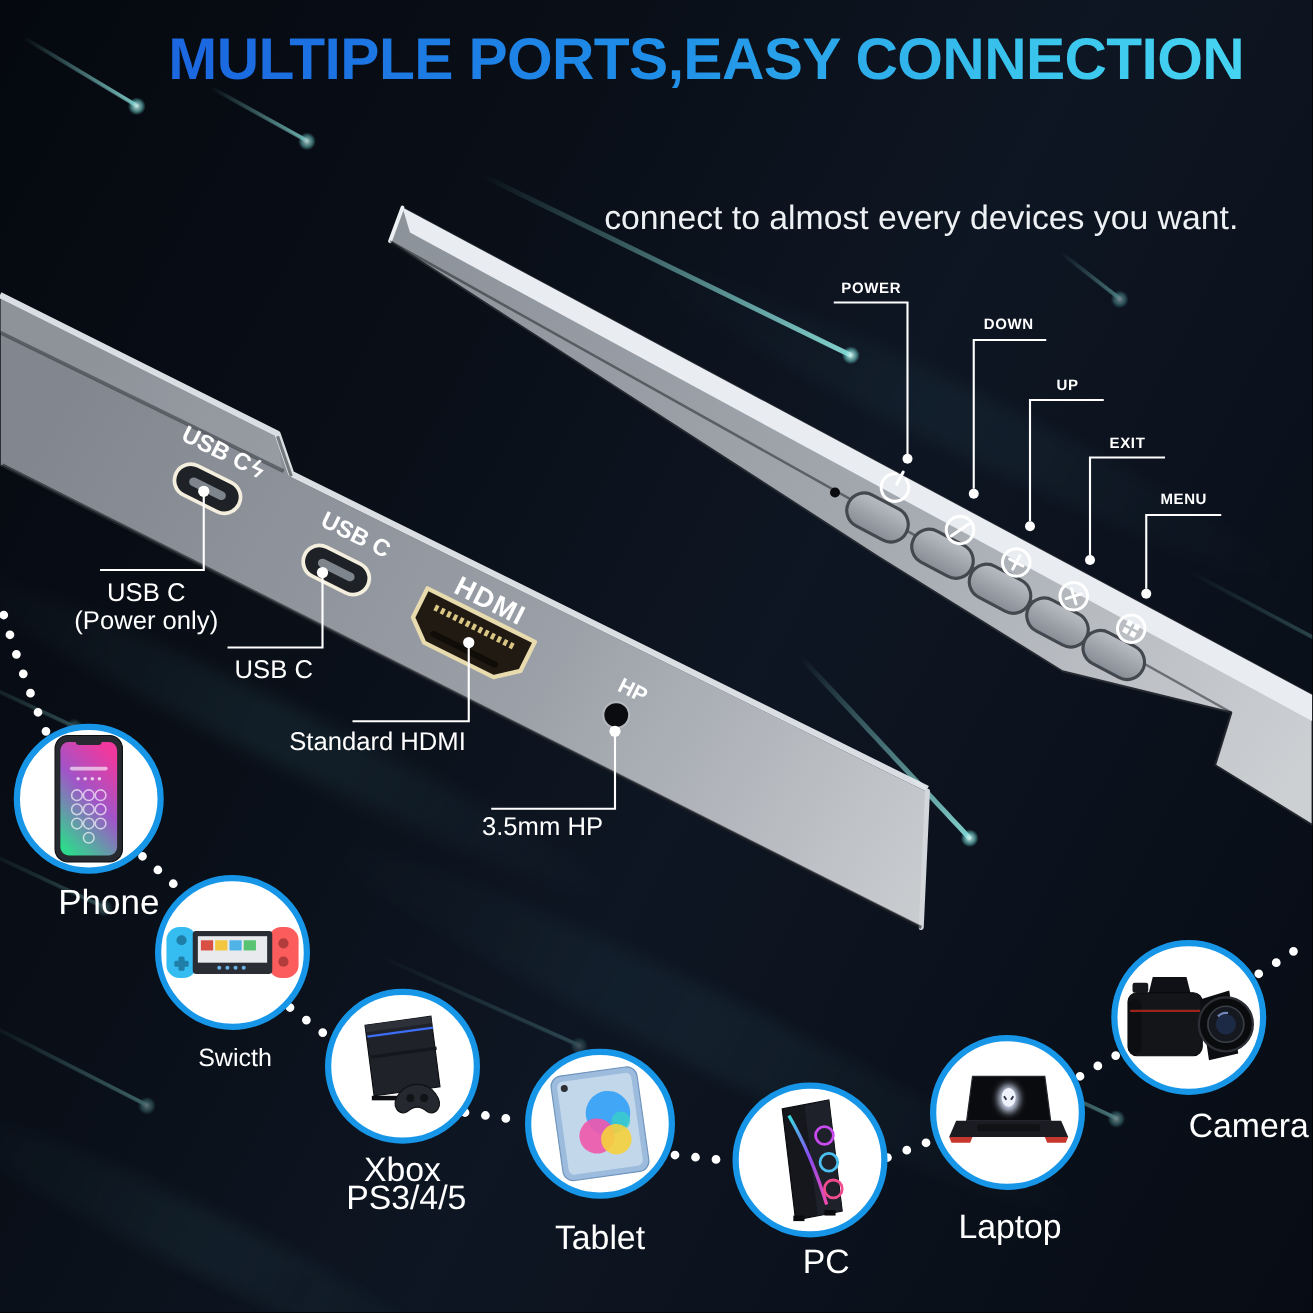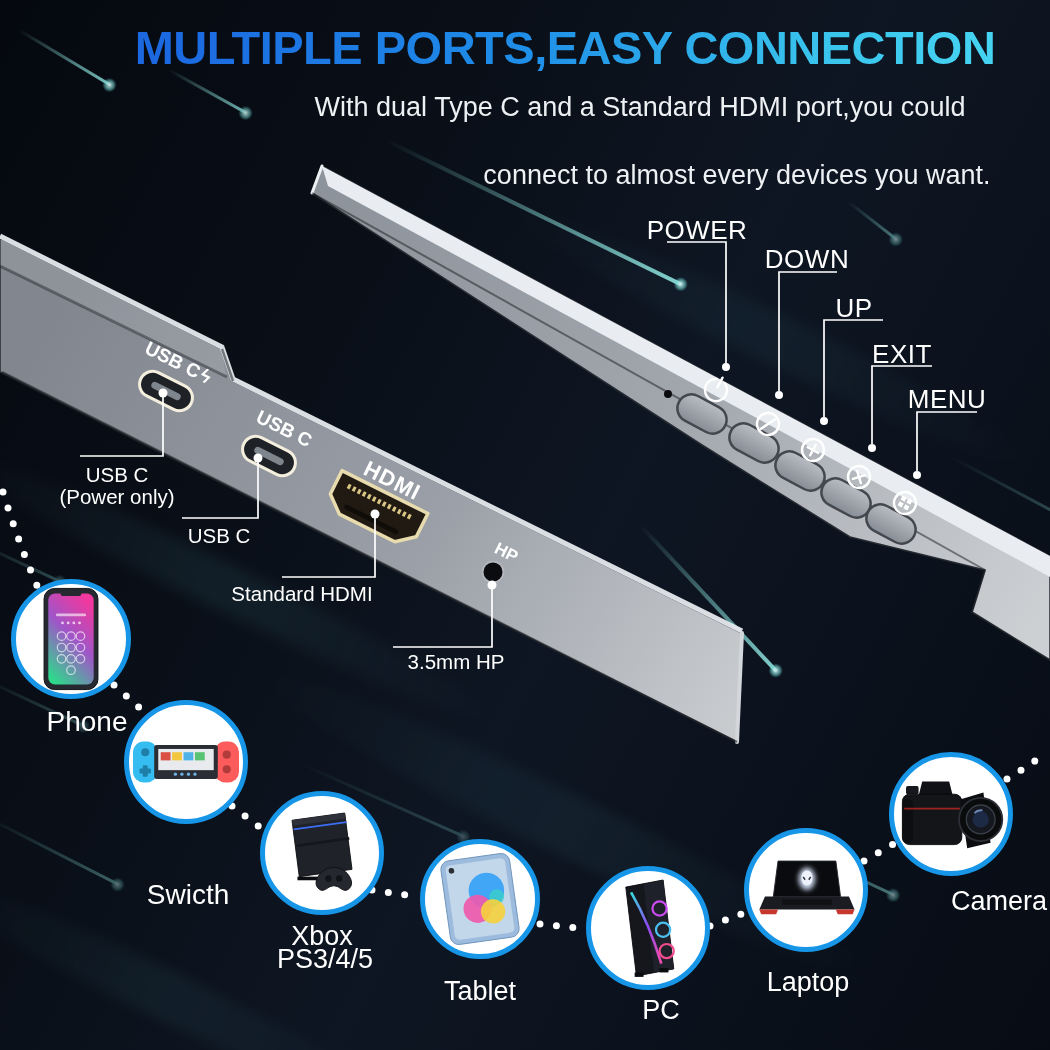--- a/index.html
+++ b/index.html
@@ -13,21 +13,21 @@
     background:linear-gradient(90deg,rgba(120,230,225,0),rgba(150,242,236,.9));filter:blur(.6px);}
   .streak::after{content:"";position:absolute;right:-6px;top:50%;width:14px;height:14px;transform:translateY(-50%);
     border-radius:50%;background:radial-gradient(circle,rgba(225,255,252,.95),rgba(120,230,225,.55) 45%,transparent 72%);}
   
   .title{position:absolute;left:565px;top:47px;transform:translate(-50%,-50%);
     font-size:47px;font-weight:bold;letter-spacing:-.5px;white-space:nowrap;
     background:linear-gradient(90deg,#1b68e0 3%,#1f8ee8 45%,#38c2ec 78%,#46d4f2 100%);
     -webkit-background-clip:text;background-clip:text;color:transparent;}
   .sub{position:absolute;transform:translate(-50%,-50%);color:#eef1f4;font-size:27px;white-space:nowrap;}
   .callout{position:absolute;transform:translate(-50%,-50%);color:#fff;white-space:nowrap;}
-  .btn-label{font-size:26px;font-weight:normal;letter-spacing:.5px;}
+  .btn-label{font-size:12px;font-weight:bold;letter-spacing:.5px;}
   .port-label{font-size:20.5px;}
   .dev-label{font-size:27px;}
   .barlabel{position:absolute;color:#fff;font-weight:bold;white-space:nowrap;
     transform:translate(-50%,-50%) rotate(26.5deg);}
   
   .circle{position:absolute;border-radius:50%;background:#fff;border:5px solid #1796e8;
     box-sizing:border-box;display:flex;align-items:center;justify-content:center;overflow:hidden;}
   svg.overlay{position:absolute;left:0;top:0;}
 </style>
 </head>
@@ -188,33 +188,32 @@
       <path d="M232,806 L262,829"></path>
       <path d="M372,890 L420,897"></path>
       <path d="M540,924 L586,929"></path>
       <path d="M710,926 L744,913"></path>
       <path d="M864,861 L895,843"></path>
       <path d="M1007,779 Q1028,766 1048,752"></path>
     </g>
   </svg>
 
   <div class="title">MULTIPLE PORTS,EASY CONNECTION</div>
-  <div class="sub" style="left:640px;top:107px;">With dual Type C and a Standard HDMI port,you could</div>
   <div class="sub" style="left:737px;top:151px;margin-top:24px;">connect to almost every devices you want.</div>
 
   <div class="barlabel" style="left:178px;top:363px;font-size:19px;"><span>USB C</span><span style="margin-left:2px;">ϟ</span></div>
   <div class="barlabel" style="left:284px;top:429px;font-size:19px;">USB C</div>
   <div class="barlabel" style="left:392px;top:481px;font-size:22px;letter-spacing:1px;">HDMI</div>
   <div class="barlabel" style="left:506px;top:553px;font-size:17px;">HP</div>
 
   <div class="callout port-label" style="left:117px;top:475px;">USB C</div>
   <div class="callout port-label" style="left:117px;top:497px;">(Power only)</div>
   <div class="callout port-label" style="left:219px;top:536px;">USB C</div>
   <div class="callout port-label" style="left:302px;top:594px;">Standard HDMI</div>
-  <div class="callout port-label" style="left:434px;top:662px;margin-left:22px;">3.5mm HP</div>
+  <div class="callout port-label" style="left:434px;top:662px;">3.5mm HP</div>
 
   <div class="callout btn-label" style="left:697px;top:230px;">POWER</div>
   <div class="callout btn-label" style="left:807px;top:259px;">DOWN</div>
   <div class="callout btn-label" style="left:854px;top:308px;">UP</div>
   <div class="callout btn-label" style="left:902px;top:354px;">EXIT</div>
   <div class="callout btn-label" style="left:947px;top:399px;">MENU</div>
 
   <div class="circle" style="left:11px;top:579px;width:120px;height:120px;">
     <svg width="58" height="104" viewBox="0 0 60 110">
       <defs>
@@ -342,21 +341,21 @@
       <line x1="8" y1="40" x2="70" y2="40" stroke="#b3281f" stroke-width="2" opacity=".85"></line>
       <polygon points="70,30 96,22 104,78 78,84" fill="#0c0d10"></polygon>
       <circle cx="93" cy="52" r="24" fill="#0a0b0d" stroke="#2c2f36" stroke-width="2"></circle>
       <circle cx="93" cy="52" r="16" fill="#15181f" stroke="#3a3e46" stroke-width="1.5"></circle>
       <circle cx="93" cy="52" r="9" fill="#1d2a45"></circle>
       <path d="M86,45 a10,10 0 0 1 9,-3" stroke="#6f87b8" stroke-width="2" fill="none"></path>
     </svg>
   </div>
 
   <div class="callout dev-label" style="left:87px;top:722px;font-size:28px;">Phone</div>
-  <div class="callout dev-label" style="left:188px;top:847px;font-size:28px;margin-top:48px;">Swicth</div>
+  <div class="callout dev-label" style="left:188px;top:847px;font-size:20px;">Swicth</div>
   <div class="callout dev-label" style="left:322px;top:936px;">Xbox</div>
   <div class="callout dev-label" style="left:325px;top:959px;text-align:center;">PS3/4/5</div>
   <div class="callout dev-label" style="left:480px;top:991px;">Tablet</div>
   <div class="callout dev-label" style="left:645px;top:1010px;margin-left:16px;">PC</div>
   <div class="callout dev-label" style="left:808px;top:982px;">Laptop</div>
   <div class="callout dev-label" style="left:955px;top:901px;margin-left:44px;">Camera</div>
 
 </div>
 
 </body></html>

